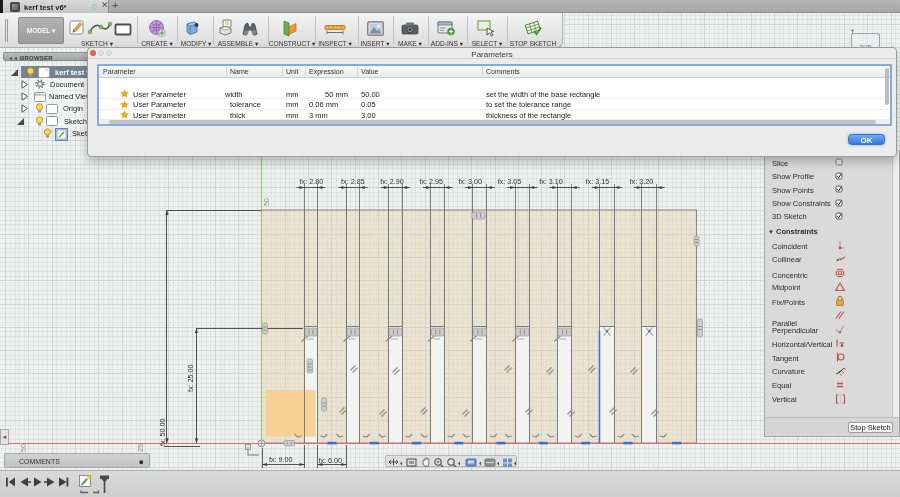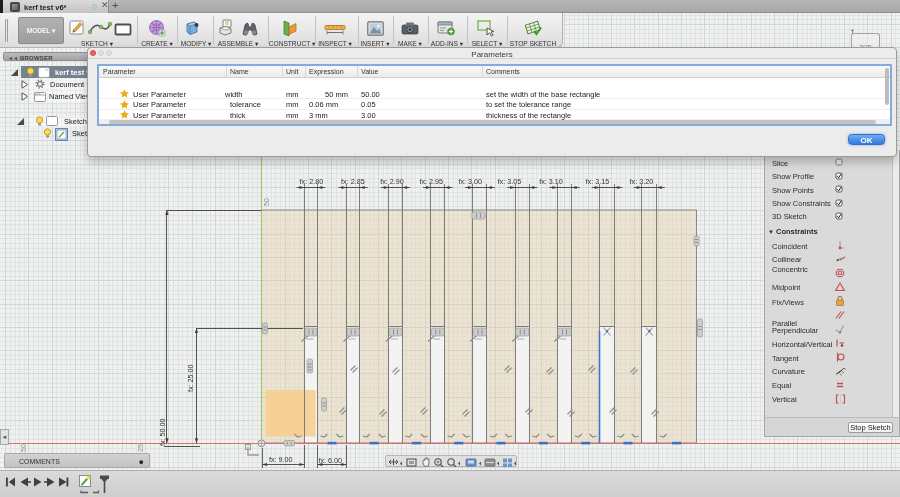--- a/index.html
+++ b/index.html
@@ -510,20 +510,34 @@
       <svg style="position:absolute;left:18px;top:1.5px;" width="9" height="9">
           <polygon points="2,0.8 7.5,4.5 2,8.2" fill="#fdfdfd" stroke="#555" stroke-width="1"></polygon>
         </svg>
       <svg style="position:absolute;left:32px;top:1px;" width="12" height="10">
           <rect x="0.5" y="0.5" width="11" height="9" rx="1" fill="#fdfdfd" stroke="#8e8e8e" stroke-width="0.9"></rect>
           <path d="M0.5 3 L11.5 3" stroke="#8e8e8e" stroke-width="0.8"></path>
           <rect x="1" y="0.8" width="5" height="2" fill="#e4e4e4" stroke="#8e8e8e" stroke-width="0.5"></rect>
         </svg>
       <span style="position:absolute;left:47px;top:1.5px;">Named Views</span>
     </div>
+    <div class="brow" style="left:0;top:50.9px;width:152px;">
+      <div style="position:absolute;left:28px;top:0.5px;width:111px;height:11px;background:rgba(255,255,255,0.45);"></div>
+      <svg style="position:absolute;left:18px;top:1.5px;" width="9" height="9">
+          <polygon points="2,0.8 7.5,4.5 2,8.2" fill="#fdfdfd" stroke="#555" stroke-width="1"></polygon>
+        </svg>
+      <svg style="position:absolute;left:33px;top:0.5px;" width="9" height="11">
+          <circle cx="4.5" cy="4" r="3.2" fill="#ffd84d" stroke="#b98f1f" stroke-width="0.8"></circle>
+          <rect x="3" y="7.2" width="3" height="2.4" fill="#9a9a9a"></rect>
+        </svg>
+      <svg style="position:absolute;left:44px;top:1px;" width="12" height="10">
+          <rect x="0.5" y="0.5" width="11" height="9" rx="1" fill="#fdfdfd" stroke="#8e8e8e" stroke-width="0.9"></rect>
+        </svg>
+      <span style="position:absolute;left:61px;top:1.5px;">Origin</span>
+    </div>
     <div class="brow" style="left:0;top:63.2px;width:152px;">
       <div style="position:absolute;left:28px;top:0.5px;width:111px;height:11px;background:rgba(255,255,255,0.45);"></div>
       <svg style="position:absolute;left:14px;top:2px;" width="9" height="9">
           <polygon points="1,8 8,1 8,8" fill="#4a4a4a"></polygon>
         </svg>
       <svg style="position:absolute;left:33px;top:0.5px;" width="9" height="11">
           <circle cx="4.5" cy="4" r="3.2" fill="#ffd84d" stroke="#b98f1f" stroke-width="0.8"></circle>
           <rect x="3" y="7.2" width="3" height="2.4" fill="#9a9a9a"></rect>
         </svg>
       <svg style="position:absolute;left:44px;top:1px;" width="12" height="10">
@@ -577,30 +591,30 @@
     <svg class="picon" style="left:71px;top:90px;" width="10" height="10">
         <path d="M4 1 L4 8 M4 8 L8 8" stroke="#9a9a9a" stroke-width="1"></path>
         <circle cx="4" cy="8" r="1.4" fill="#c0504d"></circle>
       </svg>
     <div class="prow" style="top:105.3px;">Collinear</div>
     <svg class="picon" style="left:70px;top:104px;" width="11" height="10">
         <path d="M1 7 L6 4" stroke="#9a9a9a" stroke-width="1.1"></path>
         <path d="M5 6 L10 3" stroke="#c0504d" stroke-width="1.1"></path>
         <circle cx="3" cy="6" r="1.1" fill="#555"></circle>
       </svg>
-    <div class="prow" style="top:115px;">Concentric</div>
+    <div class="prow" style="top:121px;">Concentric</div>
     <svg class="picon" style="left:70px;top:117.5px;" width="10" height="10">
         <circle cx="5" cy="5" r="3.8" fill="none" stroke="#c0504d" stroke-width="1.1"></circle>
         <circle cx="5" cy="5" r="1.7" fill="none" stroke="#c0504d" stroke-width="1.1"></circle>
       </svg>
     <div class="prow" style="top:133px;">Midpoint</div>
     <svg class="picon" style="left:70px;top:131.5px;" width="10" height="10">
         <polygon points="5,1 9.3,8.5 0.7,8.5" fill="none" stroke="#c0504d" stroke-width="1.1"></polygon>
       </svg>
-    <div class="prow" style="top:147.5px;">Fix/Views</div>
+    <div class="prow" style="top:147.5px;">Fix/Points</div>
     <svg class="picon" style="left:70px;top:146px;" width="10" height="10">
         <rect x="1.5" y="4" width="7" height="5.5" rx="0.8" fill="#e2a64a" stroke="#b5762a" stroke-width="0.8"></rect>
         <path d="M3 4 L3 2.5 A2 2 0 0 1 7 2.5 L7 4" fill="none" stroke="#b5762a" stroke-width="1.1"></path>
       </svg>
     <div class="prow" style="top:169px;">Parallel</div>
     <svg class="picon" style="left:70px;top:160px;" width="10" height="10">
         <path d="M1 8.5 L6 1.5 M4 8.5 L9 1.5" stroke="#c0504d" stroke-width="1.1"></path>
       </svg>
     <div class="prow" style="top:175.5px;text-align:right;">Perpendicular</div>
     <svg class="picon" style="left:70px;top:174px;" width="10" height="10">

